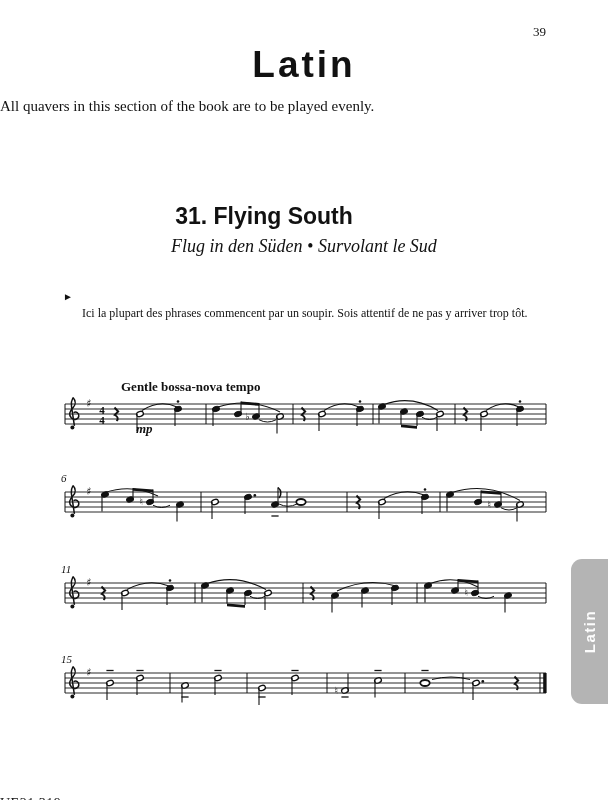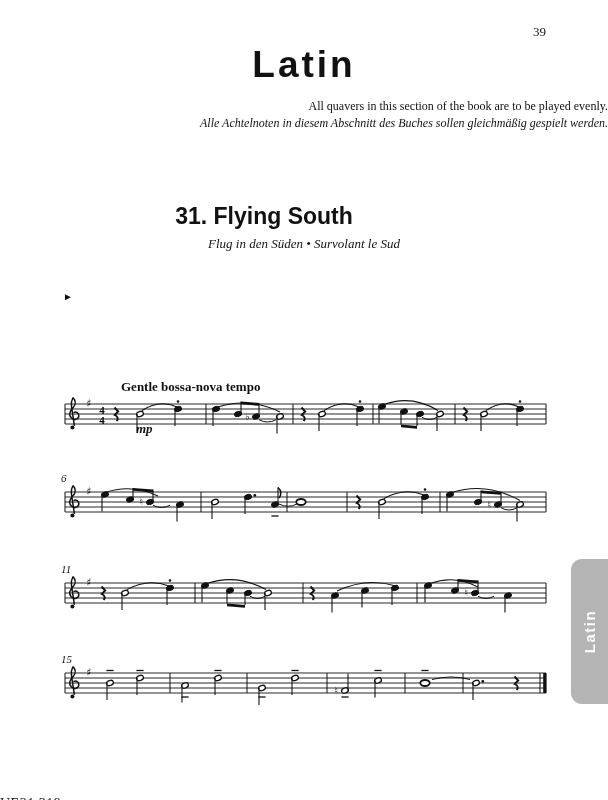--- a/index.html
+++ b/index.html
@@ -2,27 +2,27 @@
 <html><head>
 <meta charset="utf-8">
 <style>
   html,body{margin:0;padding:0;background:#e8e8e8;}
   .page{position:relative;width:608px;height:800px;background:#ffffff;
         font-family:"Liberation Serif",serif;color:#111;overflow:hidden;}
   .page-number{position:absolute;top:24px;right:62px;font-size:13px;}
   .section-title{position:absolute;top:44px;left:0;width:608px;text-align:center;
         font-family:"Liberation Sans",sans-serif;font-weight:bold;font-size:37px;
         letter-spacing:3px;}
-  .intro{position:absolute;top:98px;left:0;width:608px;text-align:right;
-        font-size:12px;line-height:17px;}
+  .intro{position:absolute;top:98px;left:0;width:608px;text-align:left;
+        font-size:15px;line-height:17px;}
   .intro .it{font-style:italic;}
   .piece-title{position:absolute;top:203px;left:0;width:528px;text-align:center;
         font-family:"Liberation Sans",sans-serif;font-weight:bold;font-size:23px;}
   .piece-subtitle{position:absolute;top:236px;left:0;width:608px;text-align:center;
-        font-style:italic;font-size:13px;}
+        font-style:italic;font-size:18px;}
   .perf-note{position:absolute;top:289px;left:63px;width:485px;font-size:12px;line-height:16px;}
   .perf-note .row{display:flex;}
   .perf-note .arrow{width:19px;font-size:10px;line-height:16px;}
   .perf-note .de{font-style:italic;margin-left:32px;max-width:452px;}
   .perf-note .fr{margin-left:19px;max-width:465px;}
   .music-system{position:absolute;left:58px;}
   .side-tab{position:absolute;left:571px;top:559px;width:37px;height:145px;
         border-radius:11px 0 0 11px;display:flex;align-items:center;justify-content:center;}
   .side-tab span{transform:rotate(-90deg);font-family:"Liberation Sans",sans-serif;
         font-weight:bold;font-size:15px;letter-spacing:1.5px;white-space:nowrap;}
@@ -33,30 +33,30 @@
 <body>
 
 <div class="page">
 
   <div class="page-number">39</div>
 
   <div class="section-title">Latin</div>
 
   <div class="intro">
     <div>All quavers in this section of the book are to be played evenly.</div>
-    <div class="it">Alle Achtelnoten in diesem Abschnitt des Buches sollen gleichmäßig gespielt werden.</div>
   </div>
 
   <div class="piece-title">31. Flying South</div>
   <div class="piece-subtitle">Flug in den Süden • Survolant le Sud</div>
 
   <div class="perf-note">
     <div class="row">
       <span class="arrow">►</span>
     </div>
+    <div class="fr">Ici la plupart des phrases commencent par un soupir. Sois attentif de ne pas y arriver trop tôt.</div>
   </div>
 
   <svg class="music-system" id="sys0" width="500" height="72" viewBox="0 0 500 72" style="top: 375px;">
       <line x1="7" y1="29" x2="488" y2="29" stroke="#111111" stroke-width="0.9"></line>
       <line x1="7" y1="34" x2="488" y2="34" stroke="#111111" stroke-width="0.9"></line>
       <line x1="7" y1="39" x2="488" y2="39" stroke="#111111" stroke-width="0.9"></line>
       <line x1="7" y1="44" x2="488" y2="44" stroke="#111111" stroke-width="0.9"></line>
       <line x1="7" y1="49" x2="488" y2="49" stroke="#111111" stroke-width="0.9"></line>
       <line x1="7" y1="29" x2="7" y2="49" stroke="#111111" stroke-width="1"></line>
       <path d="M 15,22.5 C 17.6,25.4 18,29.4 15.2,32.5

